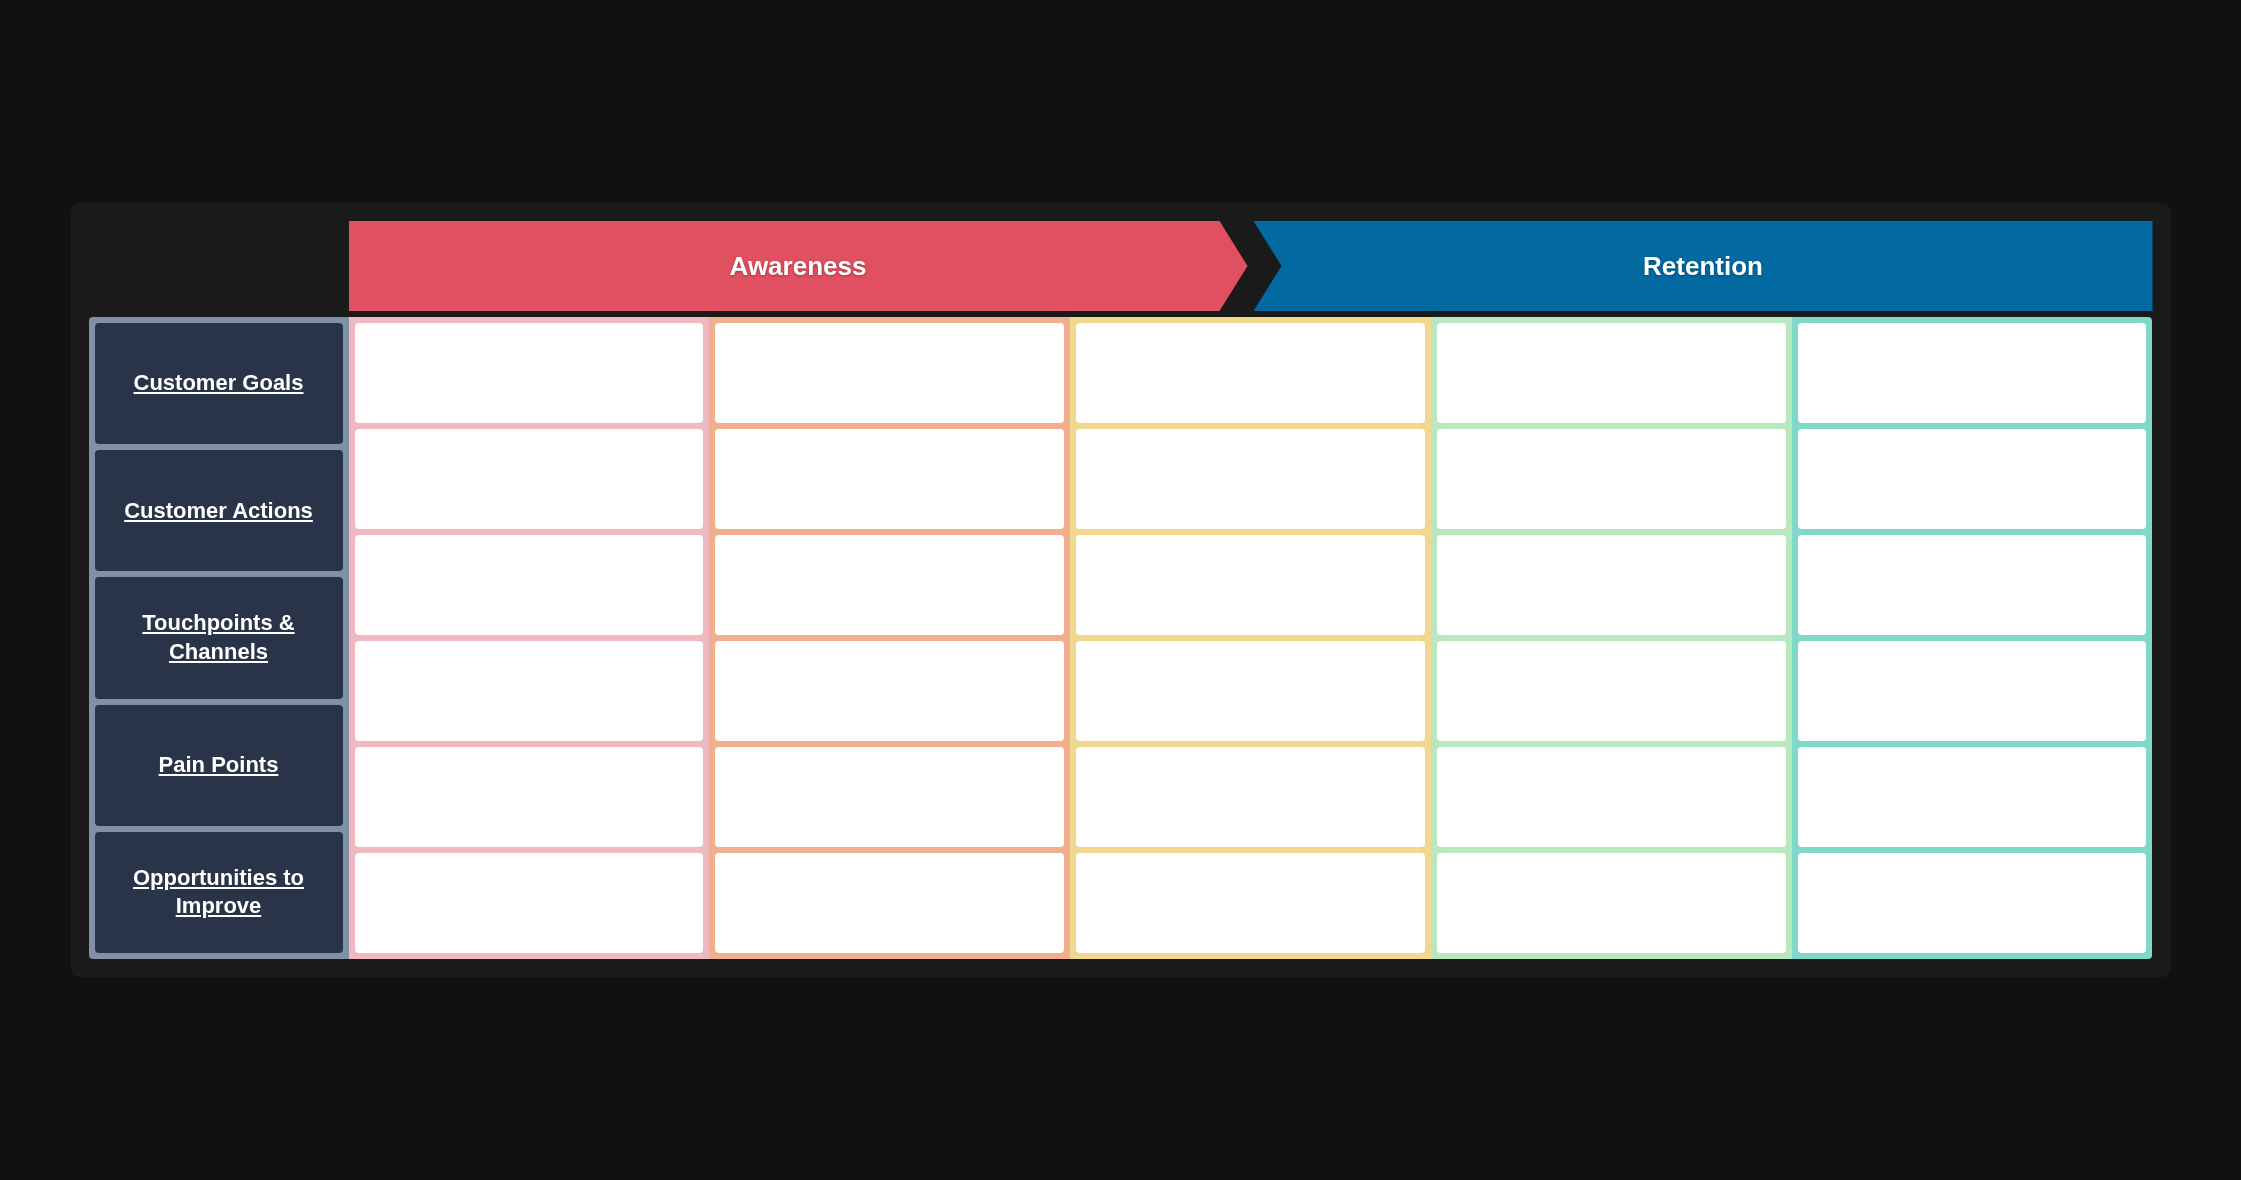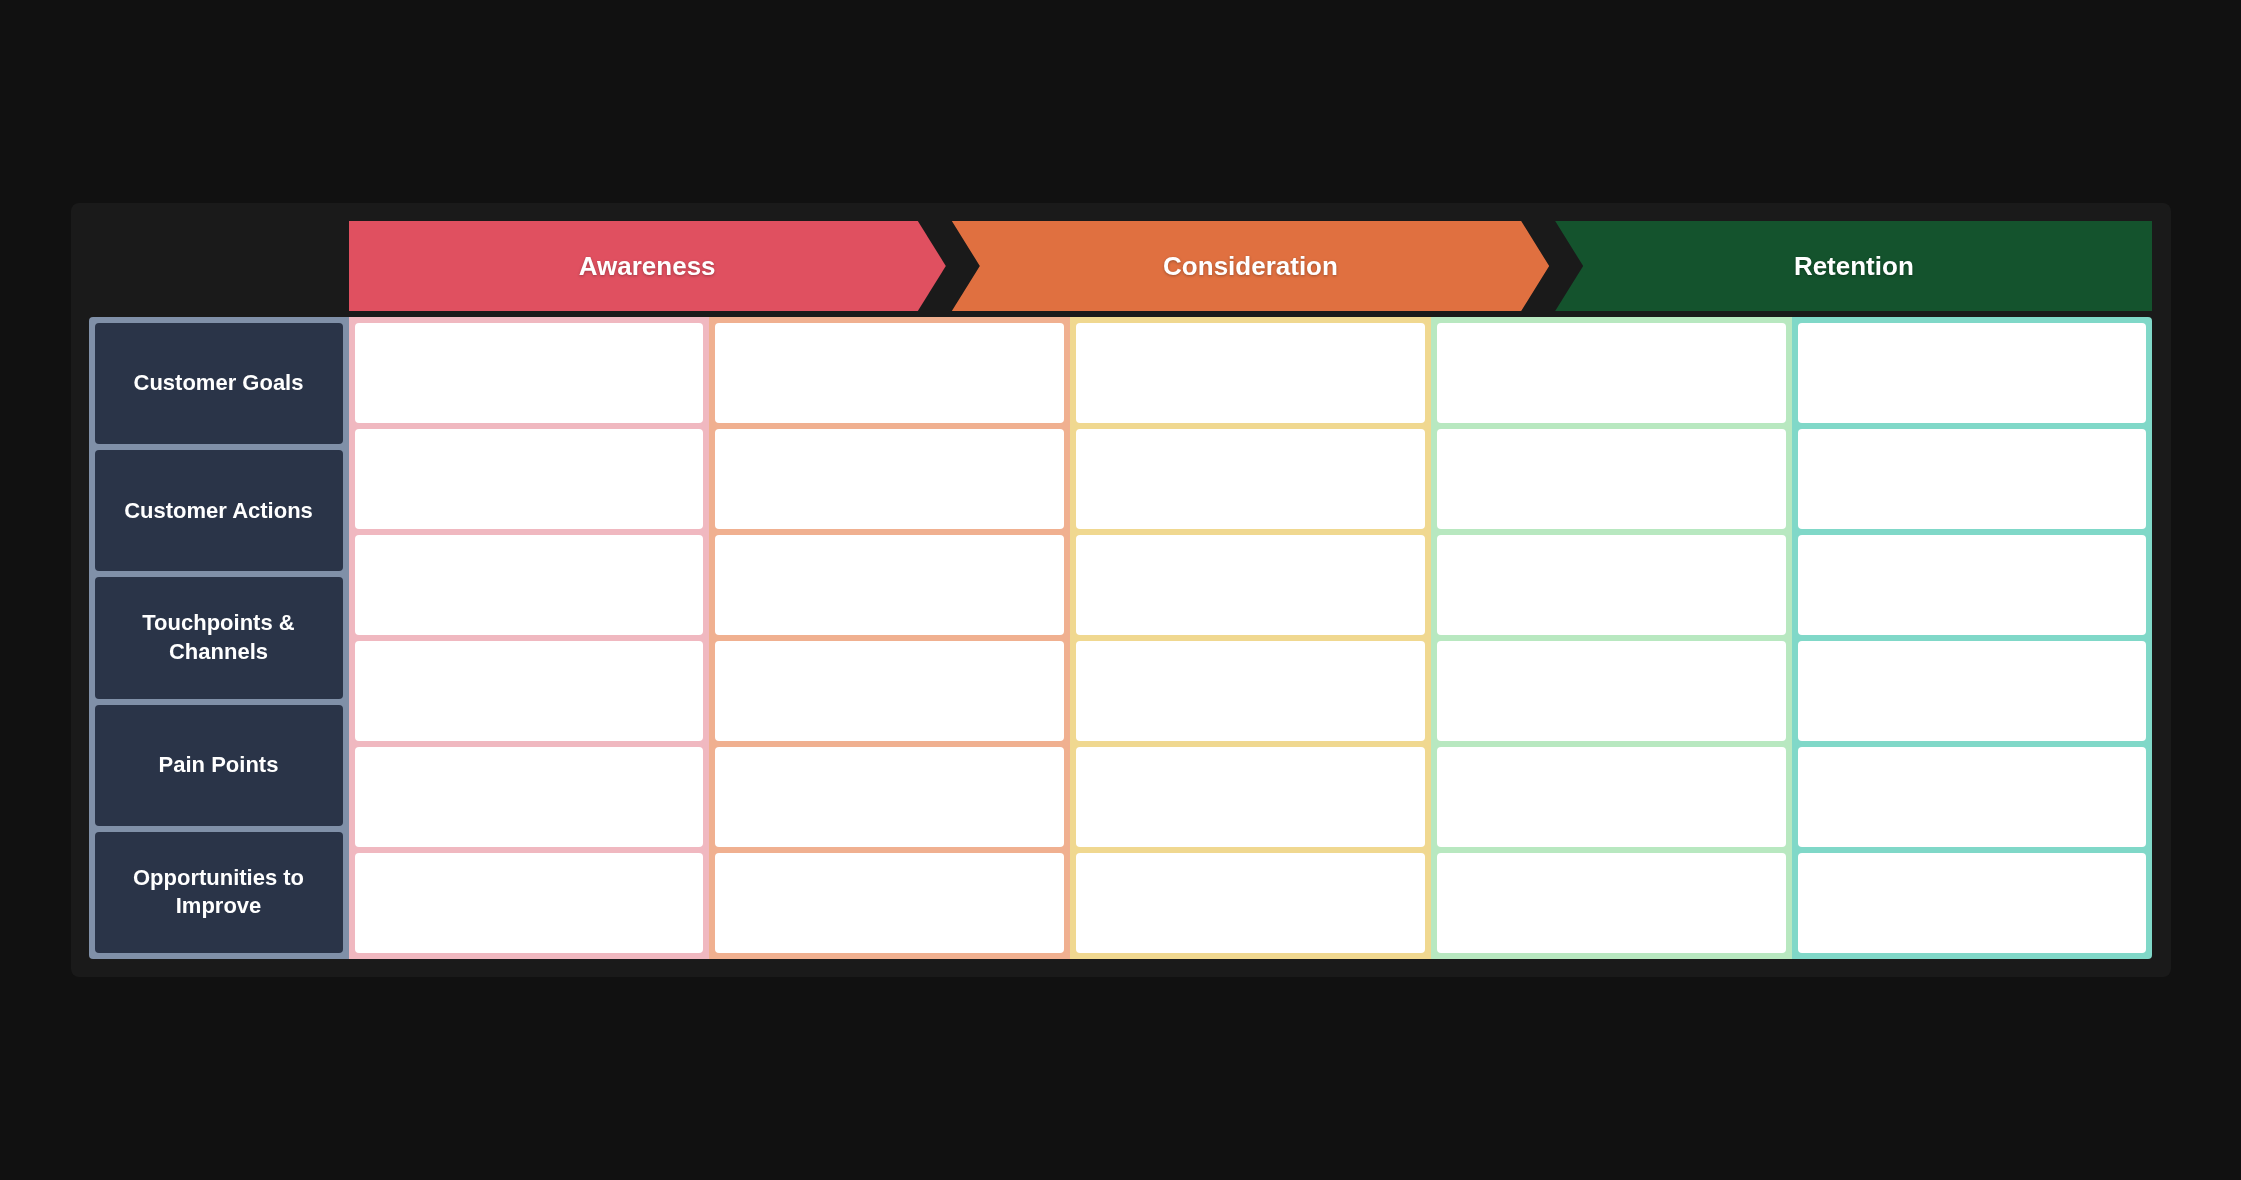--- a/index.html
+++ b/index.html
@@ -51,21 +51,21 @@
 
     .phase-header:last-child {
       margin-right: 0;
       clip-path: polygon(0 0, 100% 0, 100% 100%, 0 100%, 28px 50%);
     }
 
     .phase-awareness { background: #e05060; }
     .phase-consideration { background: #e07040; }
     .phase-acquisition { background: #e0a830; }
     .phase-service { background: #50b870; }
-    .phase-retention { background: #14532d; }
+    .phase-retention { background: #0369a1; }
 
     
     .content-area {
       display: flex;
       margin-top: 6px;
     }
 
     .row-labels-col {
       width: 260px;
       flex-shrink: 0;
@@ -111,31 +111,30 @@
     .phase-col-retention { background: #80d8c8; border-radius: 0 4px 4px 0; }
 
     .cell {
       flex: 1;
       background: #fff;
       border-radius: 4px;
       min-height: 100px;
     }
 
     
-    .row-label { flex: 1; }
+    .row-label { flex: 1; text-decoration: underline; }
   </style>
 </head>
 <body>
 
 <div class="journey-map">
 
   <div class="header-row">
 
   <div class="phase-header phase-awareness">Awareness</div>
-      <div class="phase-header phase-consideration">Consideration</div>
       <div class="phase-header phase-retention">Retention</div>
     </div>
 
   <div class="content-area">
 
     <div class="row-labels-col">
 
     <div class="row-label">Customer Goals</div>
         <div class="row-label">Customer Actions</div>
         <div class="row-label">Touchpoints &amp;<br>Channels</div>

